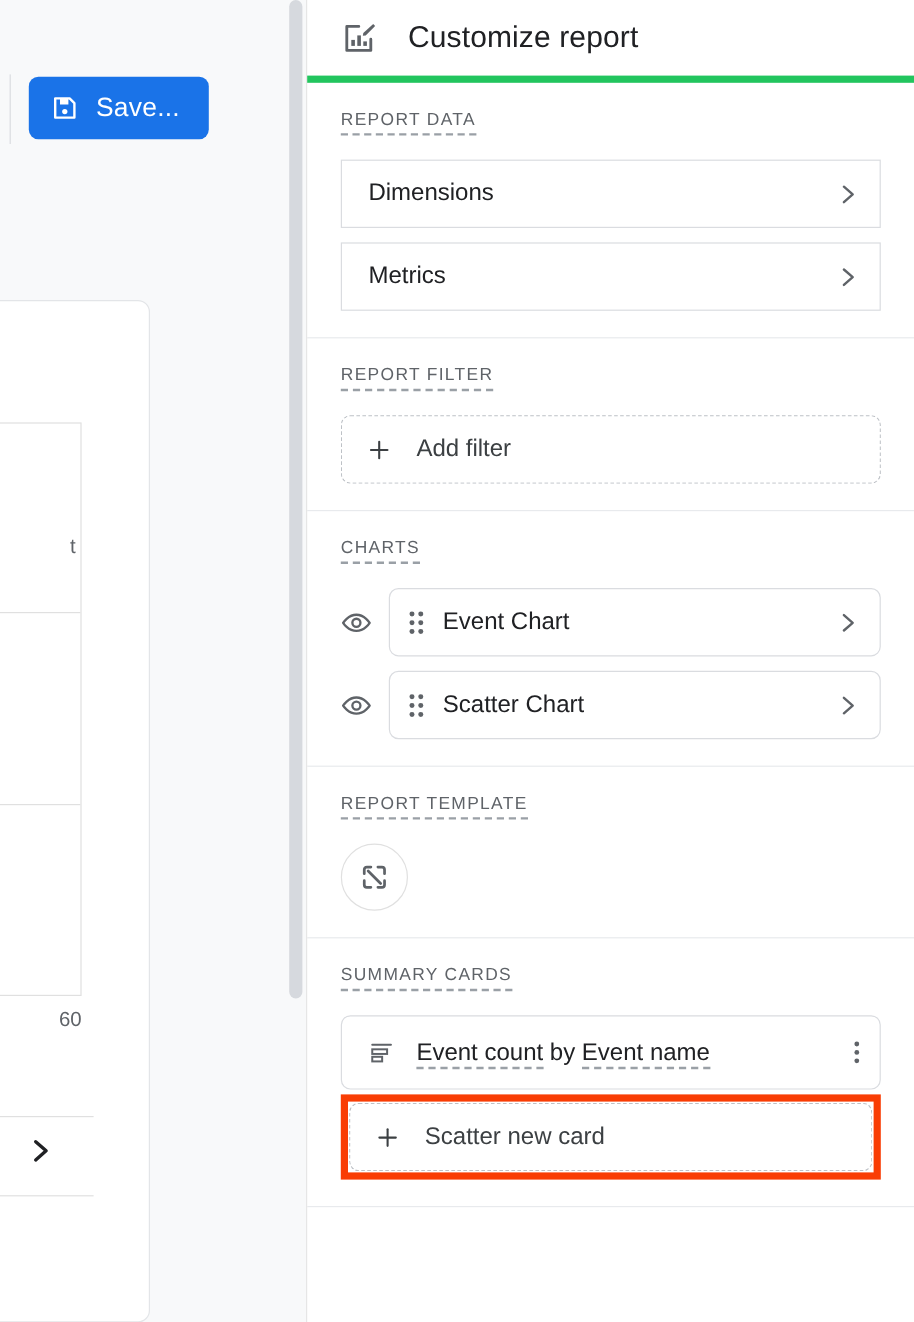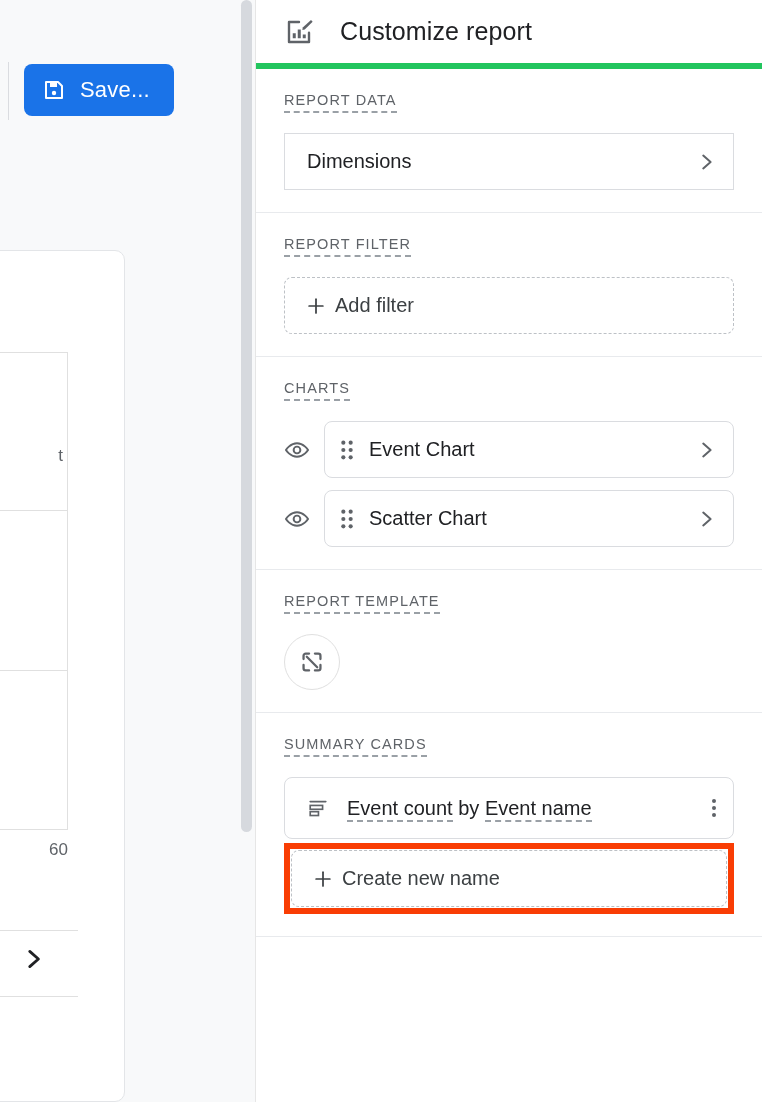--- a/index.html
+++ b/index.html
@@ -113,21 +113,21 @@
     display: flex; align-items: center; padding: 0 16px 0 22px;
     background: #fff; cursor: pointer; margin-bottom: 12px;
   }
   .row-card:last-child { margin-bottom: 0; }
   .row-card .row-label { font-size: 20px; color: #202124; flex: 1; }
   .chev { width: 22px; height: 22px; color: #5f6368; flex: 0 0 auto; }
 
   
   .dashed-card {
     height: 57px; border: 1px dashed #bdc1c6; border-radius: 8px;
-    display: flex; align-items: center; padding: 0 16px 0 20px; gap: 8px;
+    display: flex; align-items: center; padding: 0 16px 0 20px; gap: 20px;
     background: #fff; cursor: pointer;
   }
   .dashed-card .row-label { font-size: 20px; color: #3c4043; }
   .plus { width: 22px; height: 22px; color: #3c4043; flex: 0 0 auto; }
 
   
   .chart-row { display: flex; align-items: center; gap: 14px; margin-bottom: 12px; }
   .chart-row:last-child { margin-bottom: 0; }
   .eye { width: 26px; height: 26px; color: #5f6368; flex: 0 0 auto; cursor: pointer; }
   .chart-card {
@@ -233,20 +233,28 @@
 
       <div class="row-card">
         <span class="row-label">Dimensions</span>
         <span class="chev">
           <svg viewBox="0 0 24 24" width="22" height="22" fill="none" stroke="currentColor" stroke-width="2.2" stroke-linecap="round" stroke-linejoin="round">
             <polyline points="9 5 17 12 9 19"></polyline>
           </svg>
         </span>
       </div>
 
+      <div class="row-card">
+        <span class="row-label">Metrics</span>
+        <span class="chev">
+          <svg viewBox="0 0 24 24" width="22" height="22" fill="none" stroke="currentColor" stroke-width="2.2" stroke-linecap="round" stroke-linejoin="round">
+            <polyline points="9 5 17 12 9 19"></polyline>
+          </svg>
+        </span>
+      </div>
     </div>
 
     <div class="section">
       <div class="section-label">REPORT FILTER</div>
 
       <div class="dashed-card">
         <span class="plus">
           <svg viewBox="0 0 24 24" width="22" height="22" fill="none" stroke="currentColor" stroke-width="1.9" stroke-linecap="round">
             <line x1="12" y1="4.5" x2="12" y2="19.5"></line>
             <line x1="4.5" y1="12" x2="19.5" y2="12"></line>
@@ -354,19 +362,19 @@
       </div>
 
       <div class="highlight-wrap" style="border-color: rgb(249, 61, 4);">
         <div class="dashed-card">
           <span class="plus">
             <svg viewBox="0 0 24 24" width="22" height="22" fill="none" stroke="currentColor" stroke-width="1.9" stroke-linecap="round">
               <line x1="12" y1="4.5" x2="12" y2="19.5"></line>
               <line x1="4.5" y1="12" x2="19.5" y2="12"></line>
             </svg>
           </span>
-          <span class="row-label">Create new name</span>
+          <span class="row-label">Scatter new card</span>
         </div>
       </div>
     </div>
 
   </div>
 </div>
 
 </body></html>

